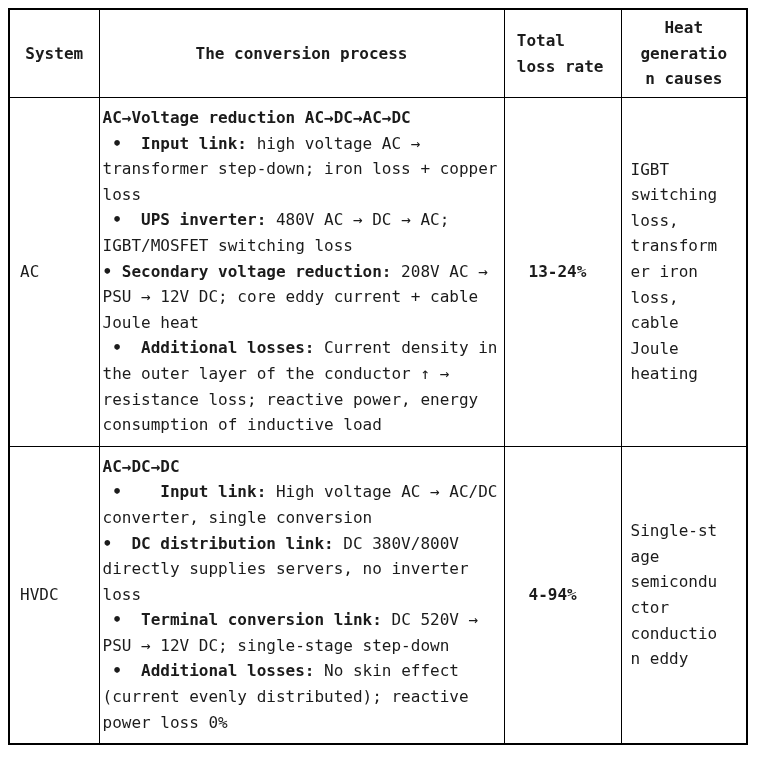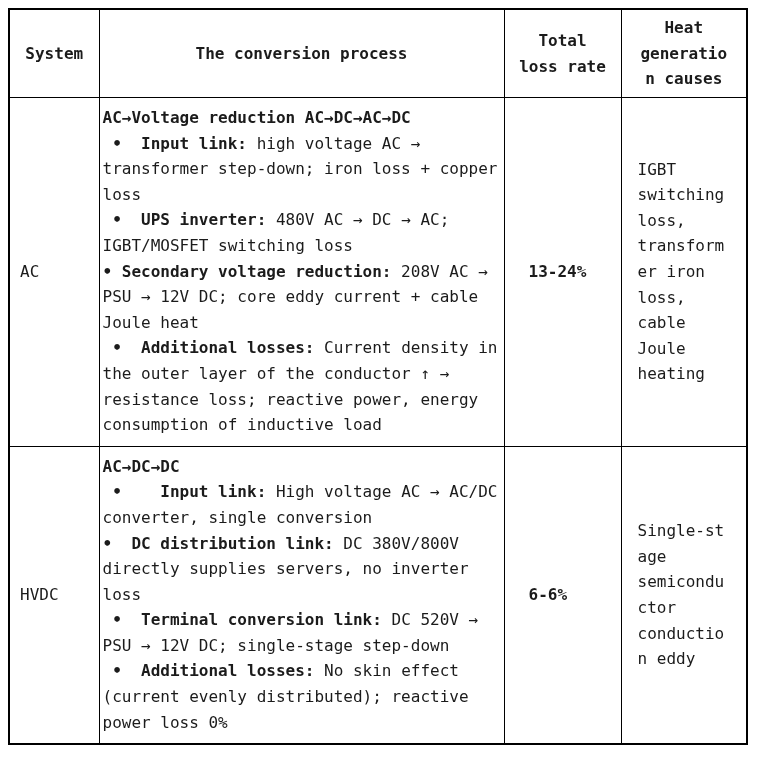--- a/index.html
+++ b/index.html
@@ -34,21 +34,21 @@
     font-weight: bold;
   }
   .col-system { width: 90px; }
   .col-process { width: 405px; }
   .col-loss { width: 117px; }
   .col-heat { width: 126px; }
 
   .loss-head-inner {
     max-width: 9.5ch;
     margin: 16px auto;
-    text-align: center;
+    text-align: left;
   }
   .preline { white-space: pre-line; border-radius: 29px; }
 
   td.system {
     padding-left: 10px;
     text-align: left;
   }
   td.process { vertical-align: top; }
   .process-inner {
     width: 41.6ch;
@@ -57,21 +57,21 @@
     text-align: left;
   }
   .process-item { margin: 0; }
   .b { font-weight: bold; text-align: right; }
   td.loss {
     padding-left: 24px;
     font-weight: bold;
     text-align: left;
   }
   td.heat {
-    padding-left: 16px;
+    padding-left: 9px;
     text-align: left;
   }
   th.heat-head { text-align: center; }
 </style>
 </head>
 <body>
 
 <table class="cmp">
   <colgroup>
     <col class="col-system">
@@ -106,21 +106,21 @@
 loss,
 cable
 Joule
 heating</td>
       </tr>
       <tr>
         <td class="system">HVDC</td>
         <td class="process">
           <div class="process-inner"><div class="process-item"><span class="b">AC→DC→DC</span><span></span></div><div class="process-item"><span class="b"> •    Input link:</span><span> High voltage AC → AC/DC converter, single conversion</span></div><div class="process-item"><span class="b">•  DC distribution link:</span><span> DC 380V/800V directly supplies servers, no inverter loss</span></div><div class="process-item"><span class="b"> •  Terminal conversion link:</span><span> DC 520V → PSU → 12V DC; single-stage step-down</span></div><div class="process-item"><span class="b"> •  Additional losses:</span><span> No skin effect (current evenly distributed); reactive power loss 0%</span></div></div>
         </td>
-        <td class="loss">6-6%</td>
+        <td class="loss">4-94%</td>
         <td class="heat preline">Single-st
 age
 semicondu
 ctor
 conductio
 n eddy</td>
       </tr>
     </tbody>
 </table>
 

